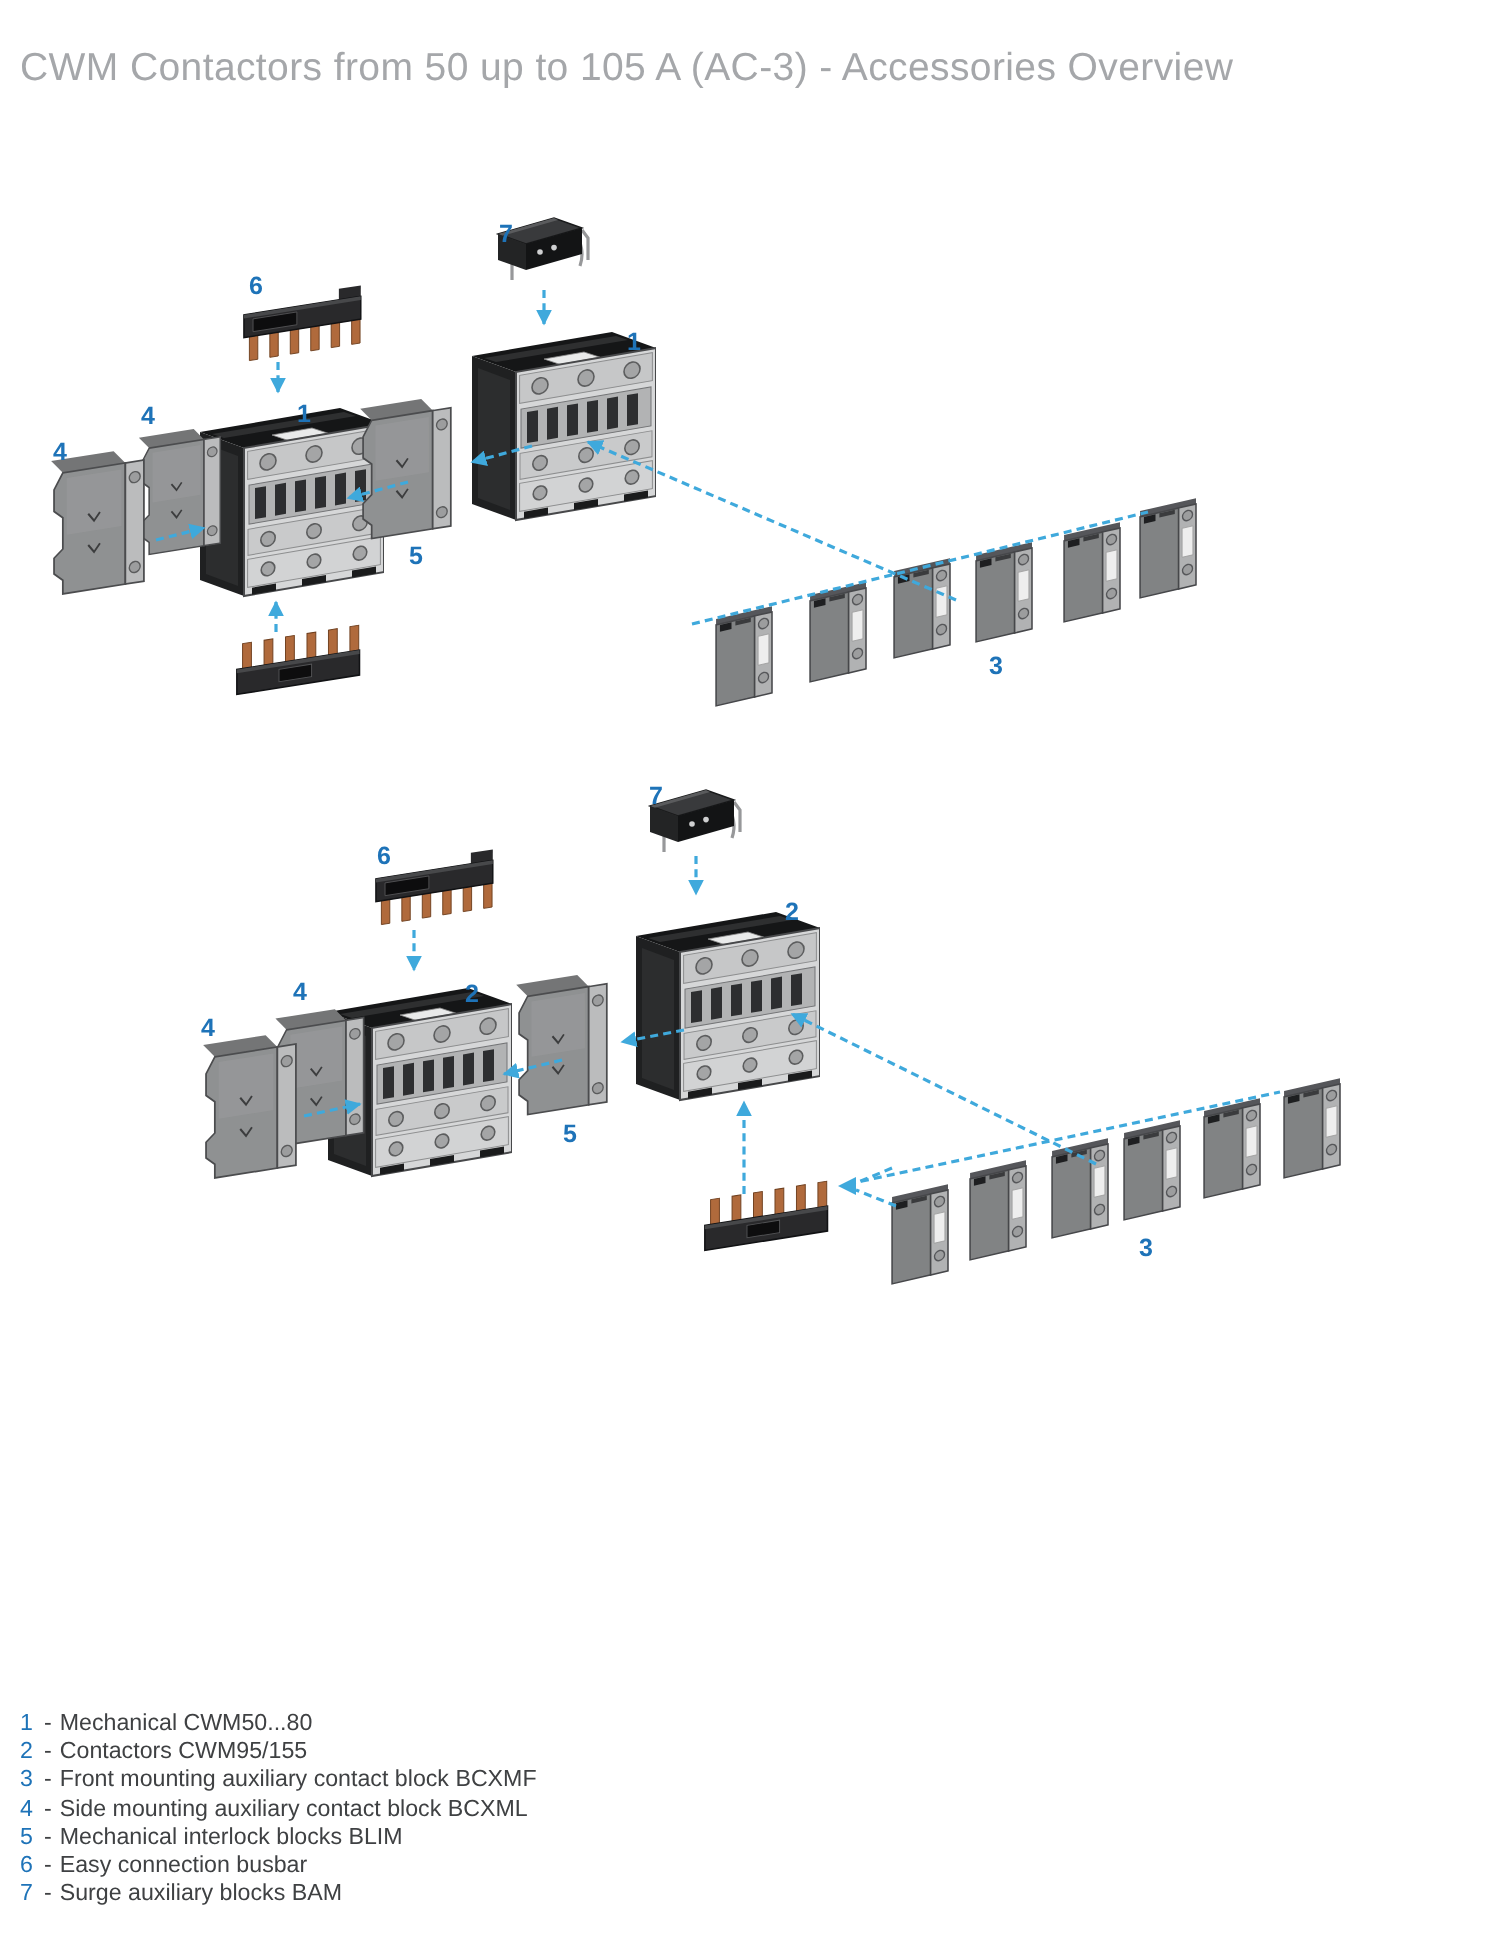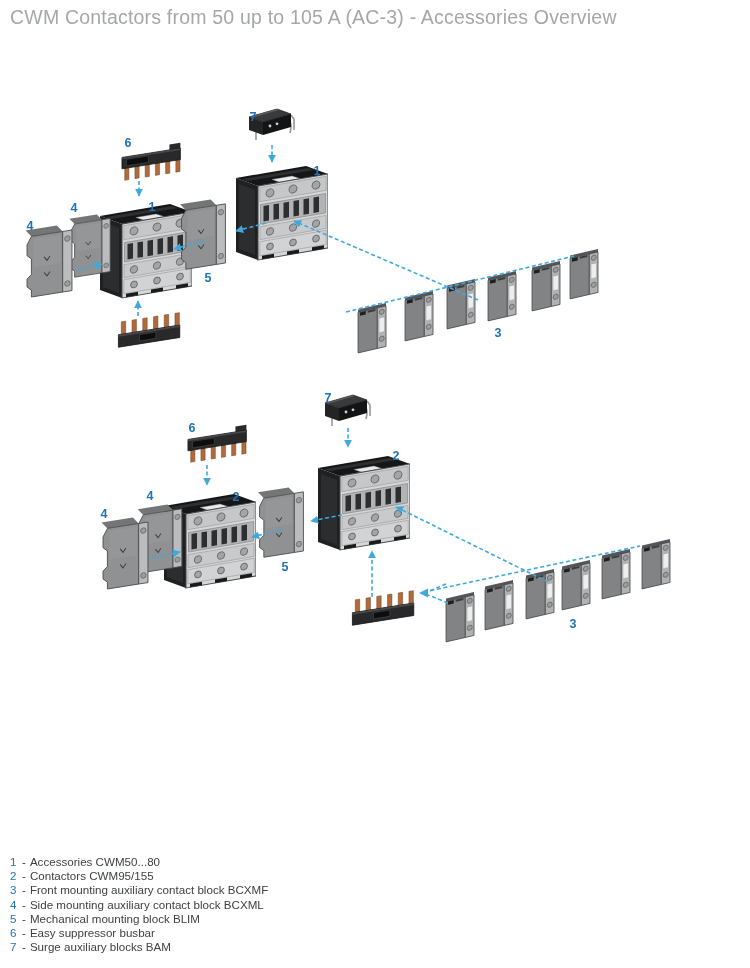--- a/index.html
+++ b/index.html
@@ -1,21 +1,21 @@
 <!DOCTYPE html>
 <html style="--page-bg: #ffffff; --title-gray: #a5a7aa; --callout-blue: #1e73b8; --arrow-cyan: #3fa9dc; --legend-text: #3f4143; --copper-pin: #b06a3c; --contactor-body: #1f2021; --contactor-face: #d6d7d8; --accessory-gray: #8f9192;"><head>
 <meta charset="utf-8">
 <style>
   html,body{margin:0;padding:0;background:#fff;}
   .page{
     position:relative;width:750px;height:968px;background:var(--page-bg,#fff);
     font-family:"Liberation Sans",sans-serif;overflow:hidden;
   }
   .page-title{
-    position:absolute;left:10px;top:6px;margin:0;
+    position:absolute;left:10px;top:23px;margin:0;
     font-size:19.5px;font-weight:400;letter-spacing:0.2px;
     color:var(--title-gray,#a5a7aa);
   }
   .scene{position:absolute;left:0;top:0;}
   .callout{
     font-family:"Liberation Sans",sans-serif;
     font-size:12.5px;font-weight:bold;
     fill:var(--callout-blue,#1e73b8);
     text-anchor:middle;
   }
@@ -221,46 +221,46 @@
       <text class="callout" x="150" y="500">4</text>
       <text class="callout" x="285" y="571">5</text>
       <text class="callout" x="573" y="628">3</text>
     </g>
   </svg>
 
   <div class="legend">
     <div class="legend-row">
       <span class="legend-num">1</span>
       <span class="legend-sep">-</span>
-      <span class="legend-desc">Accessories CWM50...80</span>
+      <span class="legend-desc">Mechanical CWM50...80</span>
     </div>
     <div class="legend-row">
       <span class="legend-num">2</span>
       <span class="legend-sep">-</span>
       <span class="legend-desc">Contactors CWM95/155</span>
     </div>
     <div class="legend-row">
       <span class="legend-num">3</span>
       <span class="legend-sep">-</span>
       <span class="legend-desc">Front mounting auxiliary contact block BCXMF</span>
     </div>
     <div class="legend-row">
       <span class="legend-num">4</span>
       <span class="legend-sep">-</span>
       <span class="legend-desc">Side mounting auxiliary contact block BCXML</span>
     </div>
     <div class="legend-row">
       <span class="legend-num">5</span>
       <span class="legend-sep">-</span>
-      <span class="legend-desc">Mechanical mounting block BLIM</span>
+      <span class="legend-desc">Mechanical interlock blocks BLIM</span>
     </div>
     <div class="legend-row">
       <span class="legend-num">6</span>
       <span class="legend-sep">-</span>
-      <span class="legend-desc">Easy suppressor busbar</span>
+      <span class="legend-desc">Easy connection busbar</span>
     </div>
     <div class="legend-row">
       <span class="legend-num">7</span>
       <span class="legend-sep">-</span>
       <span class="legend-desc">Surge auxiliary blocks BAM</span>
     </div>
   </div>
 
 </div>
 

